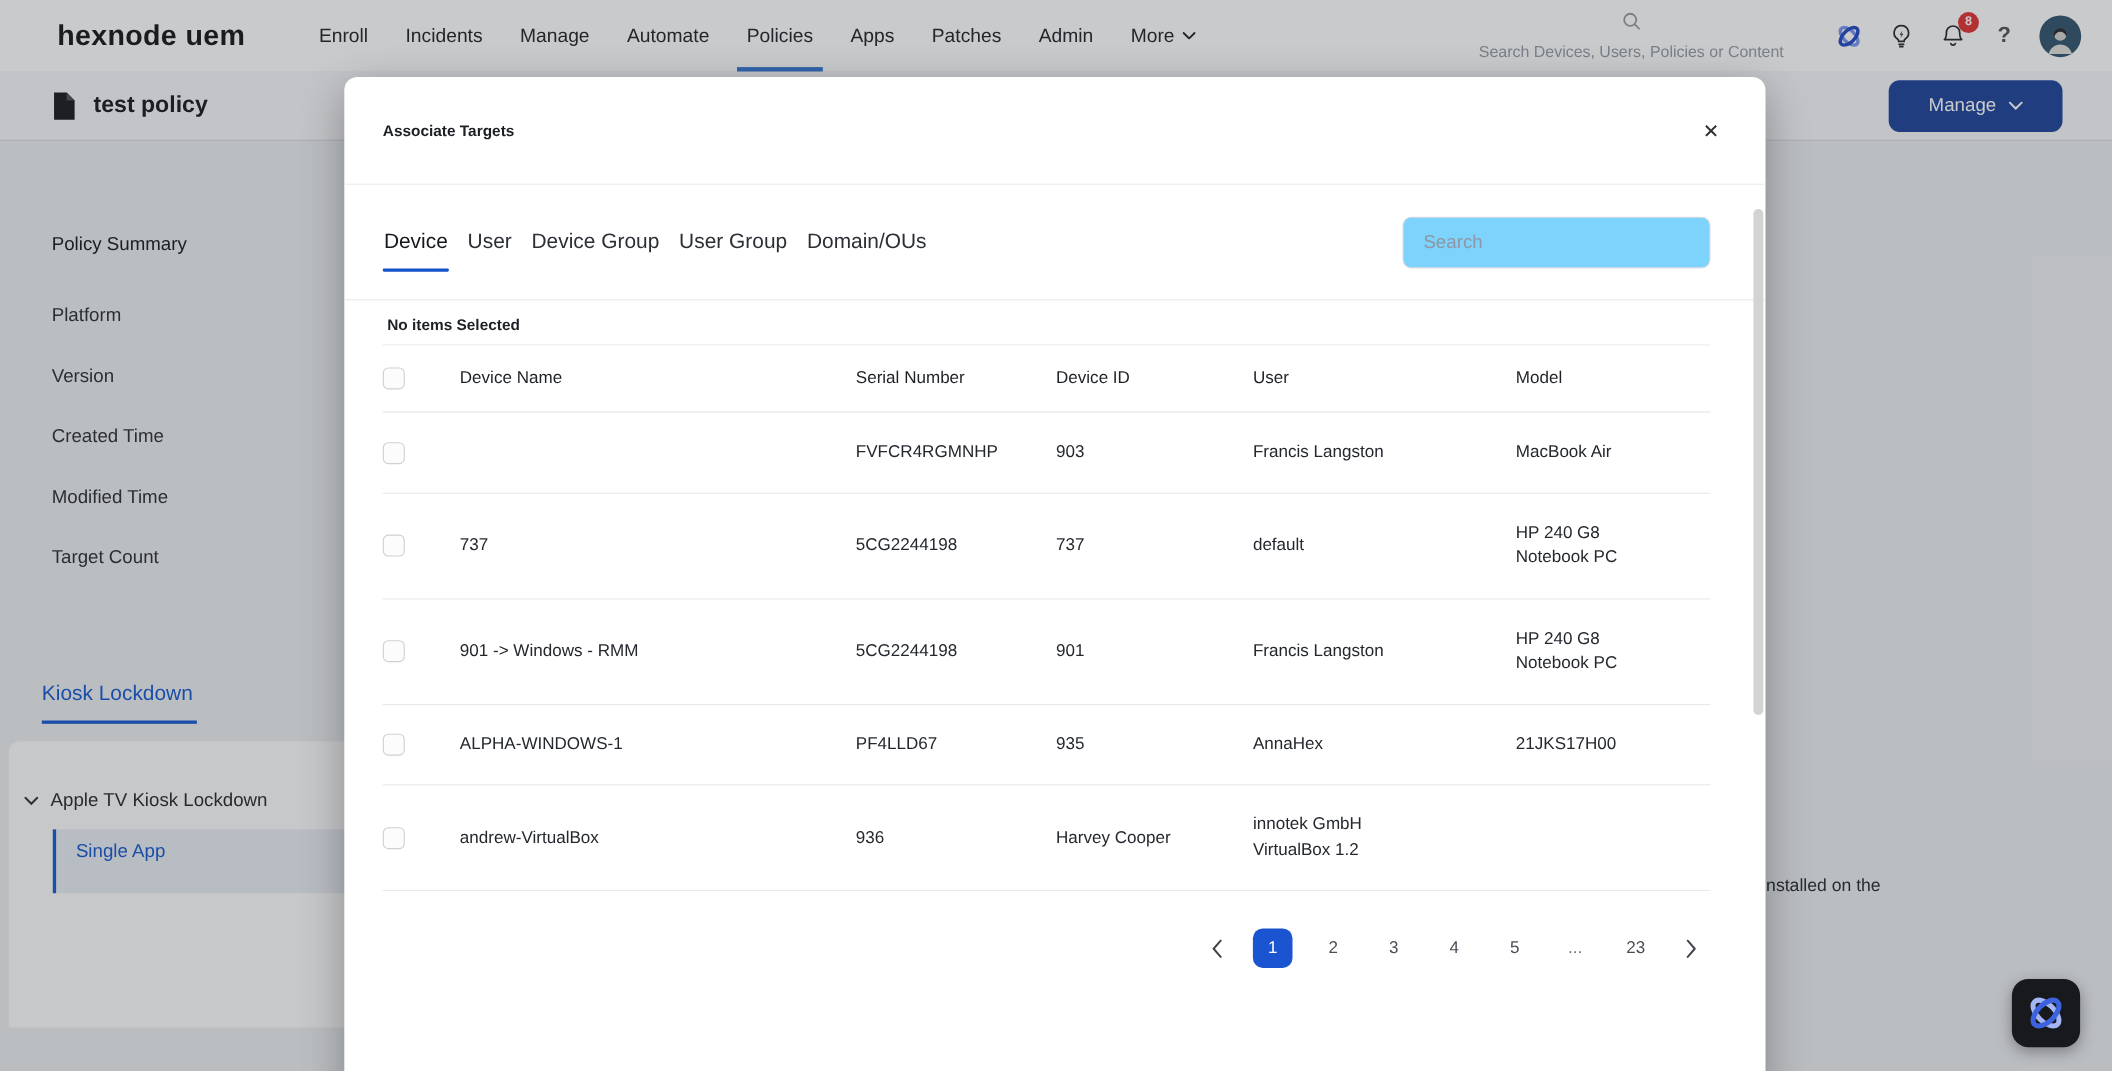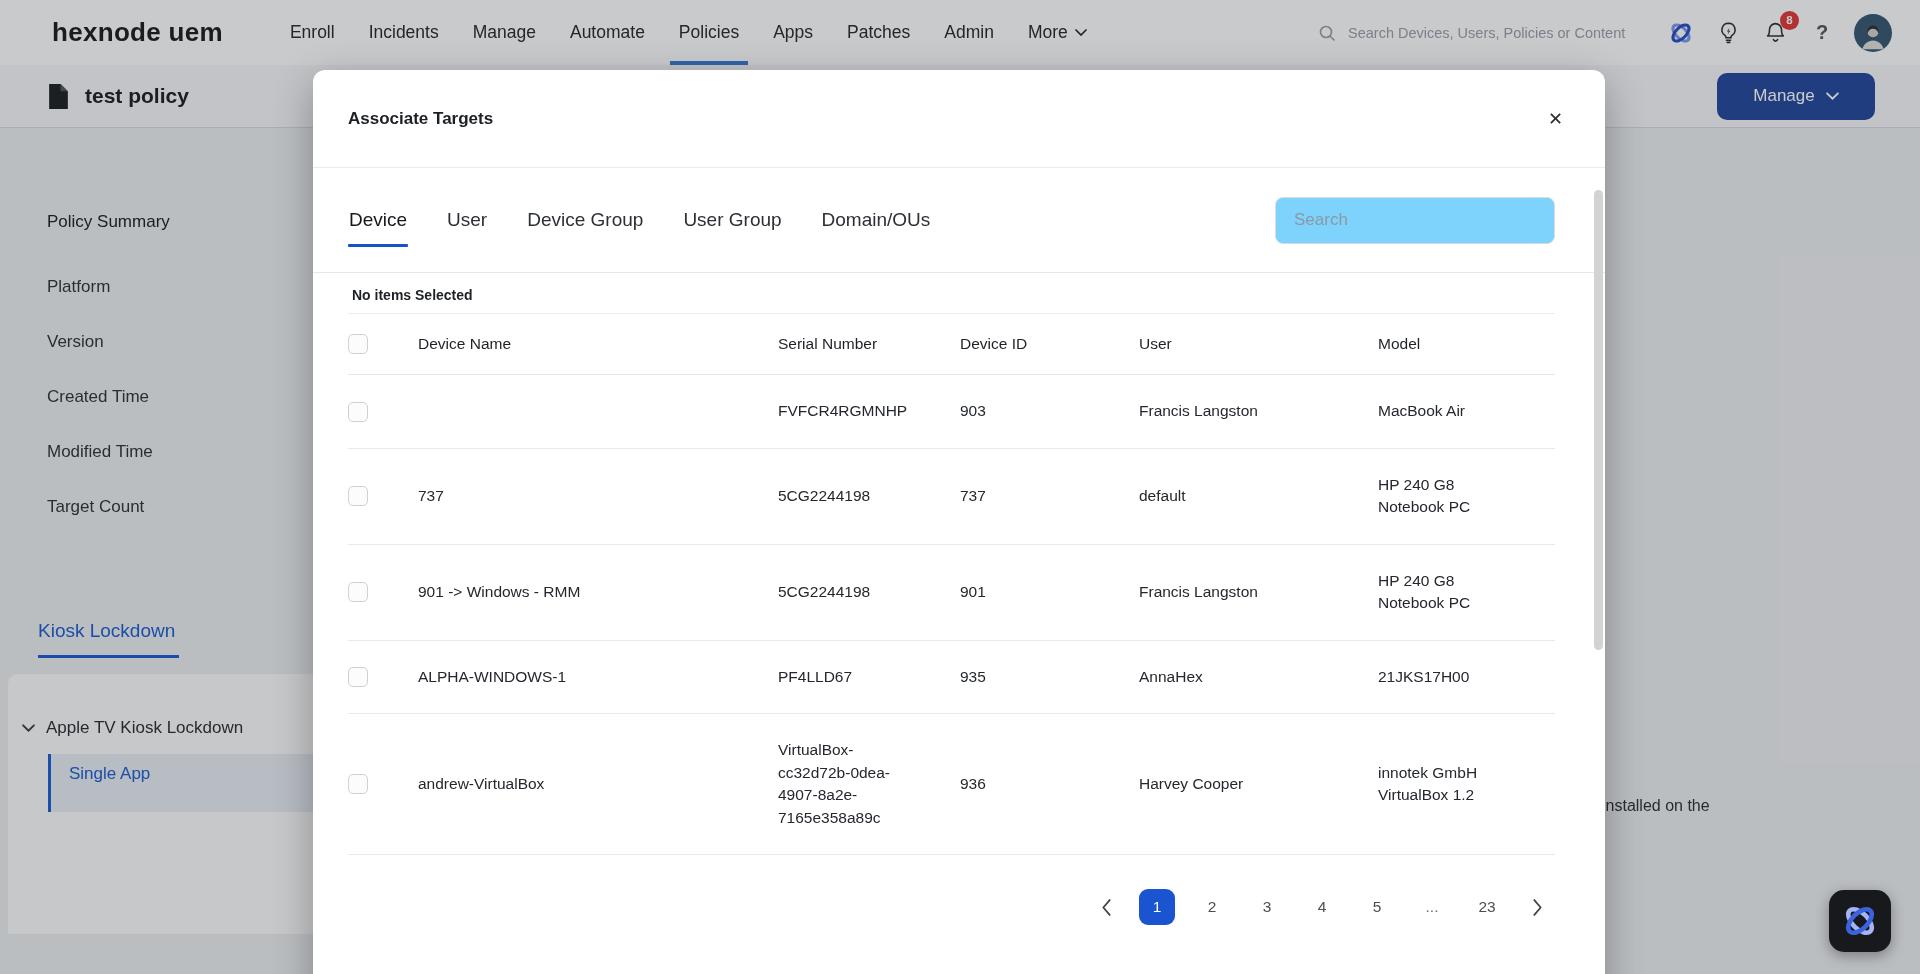--- a/index.html
+++ b/index.html
@@ -12,21 +12,21 @@
   
   .bg-layer { position:absolute; inset:0; z-index:10; }
 
   .topnav { height:65px; background:#ffffff; display:flex; align-items:center; padding:0 28px 0 52px; }
   .brand { font-size:26px; font-weight:800; color:#1f2125; letter-spacing:.3px; white-space:nowrap; cursor:pointer; }
   .nav-items { display:flex; height:65px; margin-left:50px; }
   .nav-item { display:flex; align-items:center; gap:7px; padding:0 17px; font-size:17.5px; color:#2b2d33; position:relative; cursor:pointer; white-space:nowrap; }
   .nav-item.active::after { content:''; position:absolute; left:8px; right:8px; bottom:0; height:4px; background:#3e7cd6; }
   .chev { display:flex; align-items:center; color:#2b2d33; }
   .nav-right { margin-left:auto; display:flex; align-items:center; gap:17px; }
-  .global-search { display:flex; align-items:center; gap:11px; width:332px; color:#9aa2ac; font-size:14.5px; cursor:text; }
+  .global-search { display:flex; align-items:center; gap:11px; width:332px; color:#9aa2ac; font-size:14.5px; cursor:text;flex-direction:column; }
   .icon-btn { width:30px; height:30px; display:flex; align-items:center; justify-content:center; cursor:pointer; }
   .bell-wrap { position:relative; }
   .badge { position:absolute; top:-7px; right:-9px; min-width:19px; height:19px; padding:0 4px; border-radius:10px; background:#e23b3b; color:#fff; font-size:11.5px; font-weight:700; display:flex; align-items:center; justify-content:center; }
   .help { font-size:20px; font-weight:700; color:#565b61; }
   .avatar { width:38px; height:38px; border-radius:50%; background:#3a5a74; overflow:hidden; display:flex; align-items:flex-end; justify-content:center; cursor:pointer; }
 
   .page-header { height:63px; background:#f7f8fa; border-bottom:1px solid #d8dade; display:flex; align-items:center; padding-left:47px; gap:15px; }
   .page-title { font-size:21px; font-weight:700; color:#202327; }
   .manage-btn { margin-left:auto; margin-right:45px; width:158px; height:47px; border-radius:10px; background:#274b9f; color:#fff; font-size:17px; display:flex; align-items:center; justify-content:center; gap:11px; }
 
@@ -40,25 +40,25 @@
   .tree-parent { display:flex; align-items:center; gap:11px; font-size:17px; color:#2f3237; cursor:pointer; }
   .tree-parent .chev { color:#3a3f45; }
   .tree-child { margin:16px 0 0 26px; width:340px; background:#e9edf5; border-left:3px solid #2160d2; color:#2160d2; font-size:17px; padding:10px 0 28px 18px; cursor:pointer; }
   .bg-text { position:absolute; left:1602px; top:669px; font-size:16px; color:#30343a; white-space:nowrap; }
 
   
   .overlay { position:absolute; inset:0; background:rgba(10,12,16,0.22); z-index:40; }
 
   .modal { position:absolute; left:313px; top:70px; width:1292px; height:940px; background:#ffffff; border-radius:12px 12px 0 0; z-index:50; box-shadow:0 12px 40px rgba(0,0,0,.30); }
   .modal-header { display:flex; align-items:center; justify-content:space-between; height:98px; padding:0 42px 0 35px; border-bottom:1px solid #ebebeb; }
-  .modal-title { font-size:17px; font-weight:700; color:#1c1f24; }
+  .modal-title { font-size:14px; font-weight:700; color:#1c1f24; }
   .close-btn { font-size:18px; color:#2b2e33; line-height:1; }
 
   .modal-tabs-row { display:flex; align-items:center; height:105px; padding:0 50px 0 35px; border-bottom:1px solid #e7e7e7; }
-  .modal-tabs { display:flex; gap:38px; }
+  .modal-tabs { display:flex; gap:16px; }
   .mtab { font-size:19px; color:#2c3036; position:relative; padding:16px 1px; cursor:pointer; white-space:nowrap; }
   .mtab.active { color:#15181d; }
   .mtab.active::after { content:''; position:absolute; left:0; right:0; bottom:0; height:3px; background:#1553c8; border-radius:1px; }
   .modal-search { margin-left:auto; width:280px; height:47px; border:1px solid #d9dbdf; border-radius:8px; padding:0 18px; font-size:17px; color:#333; outline:none; background:#7dd3fc; }
   .modal-search::placeholder { color:#8e97a3; }
 
   .status-row { display:flex; padding:14px 39px 10px; font-size:14px; font-weight:700; color:#1d2126; }
 
   .table { padding:0 50px 0 35px; }
   .trow { display:grid; grid-template-columns:70px 360px 182px 179px 239px 1fr; align-items:center; padding:25px 0; border-bottom:1px solid #e9e9e9; font-size:15.5px; color:#24282e; line-height:1.45; }
@@ -284,23 +284,20 @@
           </div>
           <div class="cell cell-id">935</div>
           <div class="cell cell-user">AnnaHex</div>
           <div class="cell cell-model">
             <div class="wrap-model">21JKS17H00</div>
           </div>
         </div>
         <div class="trow">
           <span class="cb"></span>
           <div class="cell cell-name">andrew-VirtualBox</div>
-          <div class="cell cell-serial">
-            <div class="wrap-serial">VirtualBox-cc32d72b-0dea-4907-8a2e-7165e358a89c</div>
-          </div>
           <div class="cell cell-id">936</div>
           <div class="cell cell-user">Harvey Cooper</div>
           <div class="cell cell-model">
             <div class="wrap-model">innotek GmbH VirtualBox 1.2</div>
           </div>
         </div>
       </div>
 
     <div class="pager" id="pager">
         <button class="pchev">

